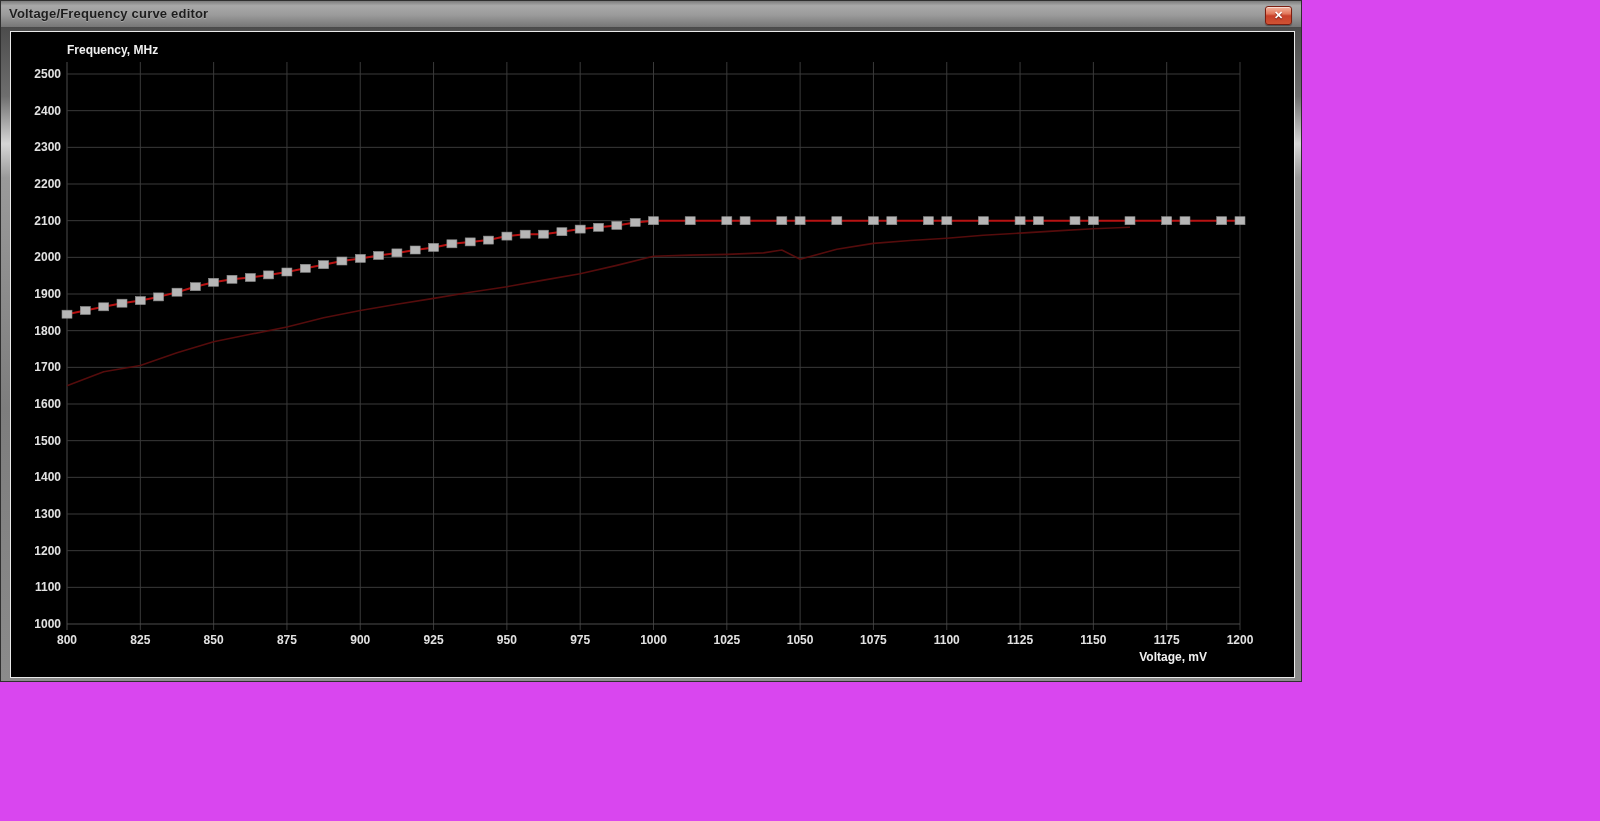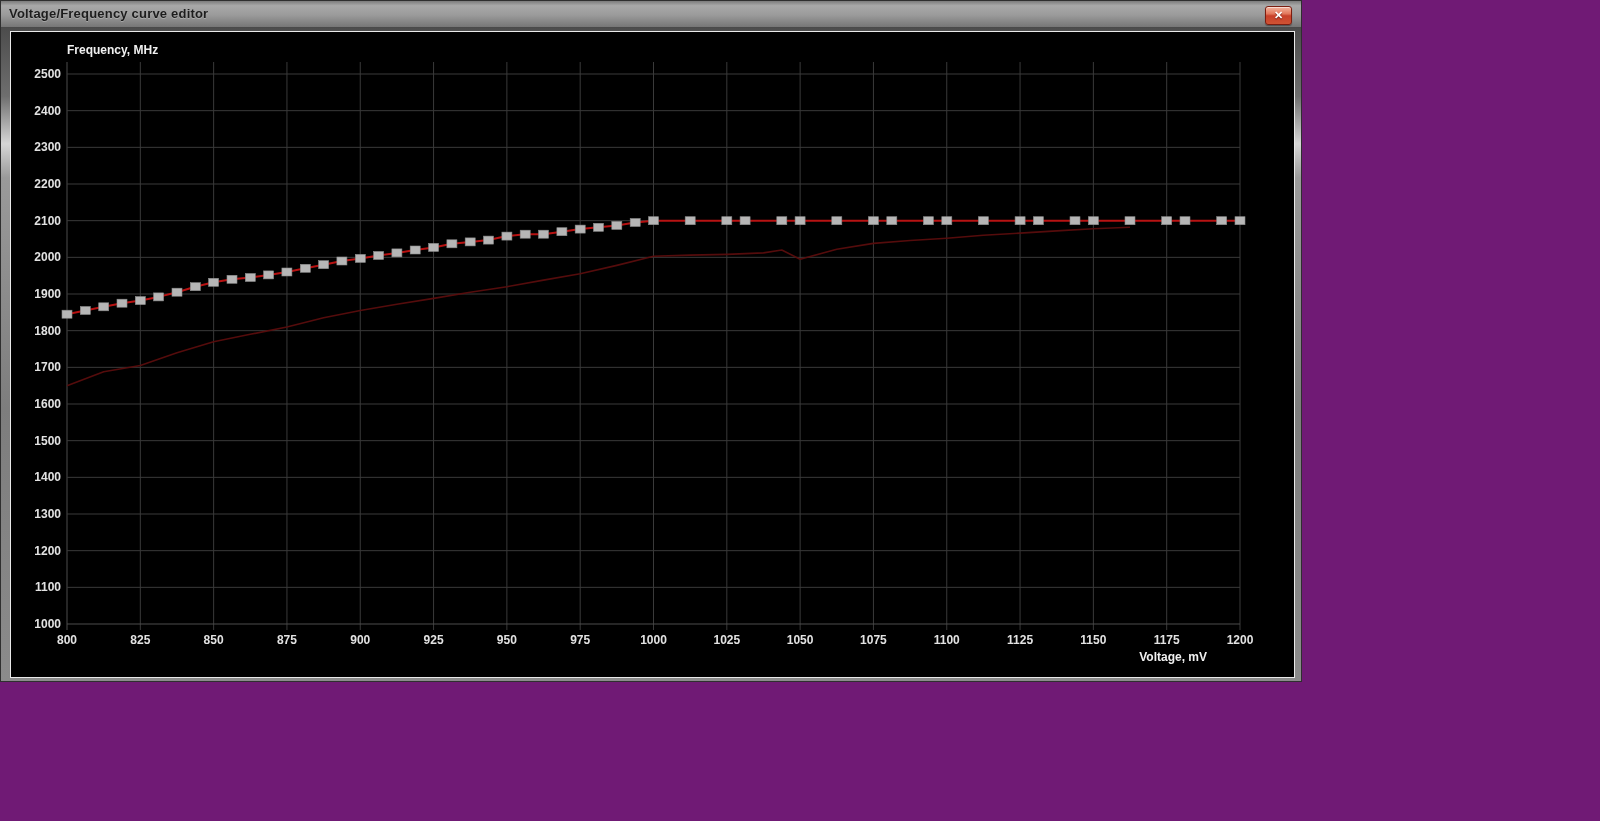--- a/index.html
+++ b/index.html
@@ -1,19 +1,19 @@
 <!DOCTYPE html>
 <html><head>
 <meta charset="utf-8">
 <style>
   * { margin:0; padding:0; box-sizing:border-box; }
   html,body { background:#ffffff; }
   .page {
     position:relative; width:1600px; height:821px;
-    background:#701a75; overflow:hidden;
+    background:#d946ef; overflow:hidden;
     font-family:"Liberation Sans", sans-serif;
   }
   
   .vf-window {
     position:absolute; left:0; top:0; width:1302px; height:682px;
     border:1px solid #2f2f2f;
     background:linear-gradient(180deg,#3f3f3f 0%,#6e6e6e 14%,#d6d6d6 21%,#9a9a9a 26%,#7d7d7d 60%,#8b8b8b 100%);
   }
   .titlebar {
     position:absolute; left:0; top:0; right:0; height:27px;

